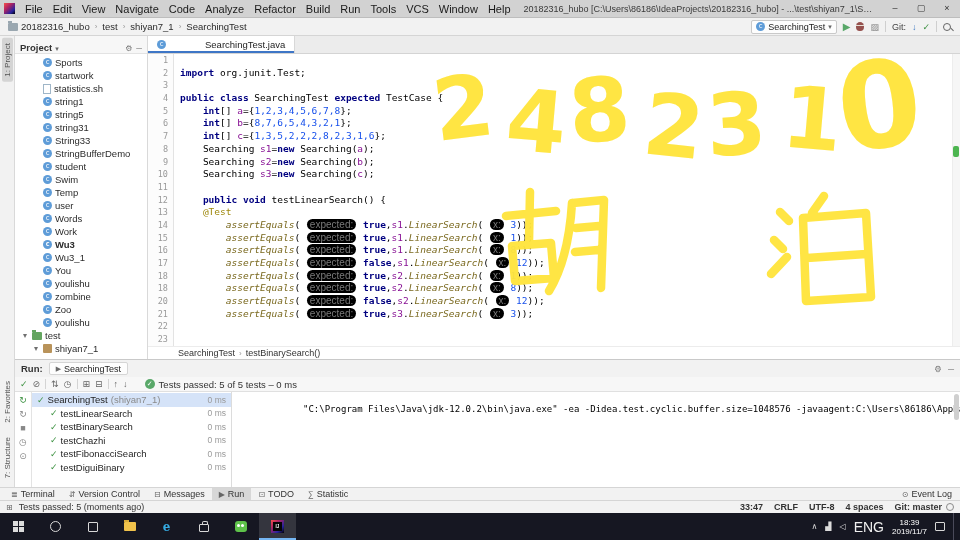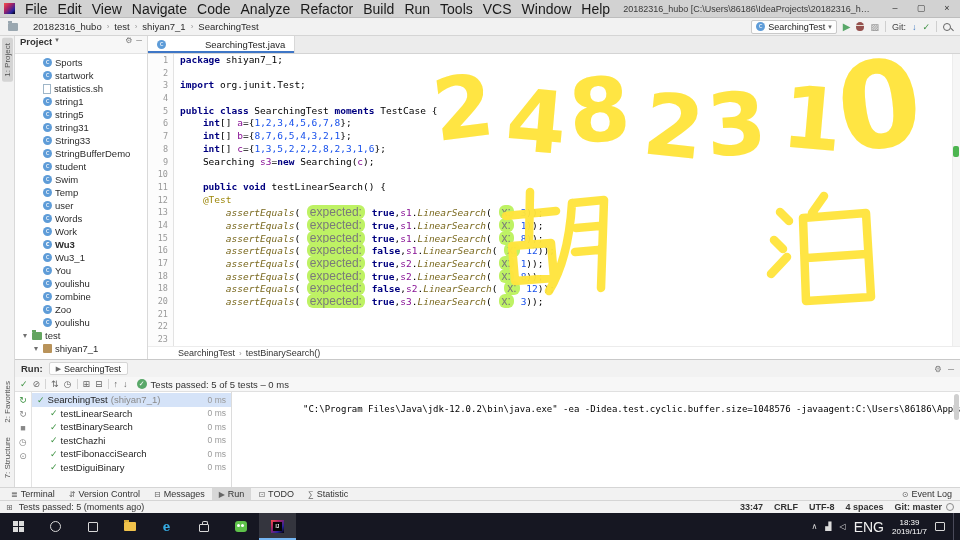--- a/index.html
+++ b/index.html
@@ -4,29 +4,29 @@
 <style>
   *{margin:0;padding:0;box-sizing:border-box;}
   html,body{width:960px;height:540px;overflow:hidden;}
   body{font-family:"Liberation Sans","DejaVu Sans",sans-serif;background:#fff;}
   #screen{position:relative;width:960px;height:540px;display:flex;flex-direction:column;color:#1e1e1e;}
 
   
   .titlebar{height:18px;flex:none;background:#d2d2d2;display:flex;align-items:center;border-bottom:1px solid #bdbdbd;}
   .app-icon{width:11px;height:11px;margin:0 5px 0 4px;flex:none;background:linear-gradient(135deg,#f5534a,#b5245f 35%,#27229e 75%,#000);}
   .menubar{display:flex;flex:none;}
-  .menu-item{font-size:14px;padding:2px 5px;color:#1a1a1a;cursor:default;}
+  .menu-item{font-size:11px;padding:2px 5px;color:#1a1a1a;cursor:default;}
   .title-text{flex:1;text-align:center;font-size:9px;color:#3a3a3a;white-space:nowrap;overflow:hidden;text-overflow:ellipsis;padding:0 8px;}
   .win-controls{display:flex;flex:none;height:100%;}
   .wc{width:26px;text-align:center;font-size:9px;line-height:17px;color:#333;}
 
   
   .navbar{height:18px;flex:none;background:#f2f2f2;border-bottom:1px solid #d5d5d5;display:flex;align-items:center;padding:0 6px;}
   .breadcrumb{display:flex;align-items:center;gap:3px;font-size:9.5px;}
-  .bc-item{display:flex;align-items:center;gap:15px;padding:0 2px;color:#2b2b2b;}
+  .bc-item{display:flex;align-items:center;gap:3px;padding:0 2px;color:#2b2b2b;}
   .bc-sep{color:#9a9a9a;font-size:8px;}
   .nav-right{margin-left:auto;display:flex;align-items:center;gap:6px;}
   .run-combo{display:flex;align-items:center;gap:3px;border:1px solid #c9c9c9;border-radius:2px;background:#fdfdfd;padding:0 4px;height:14px;font-size:9px;}
   .combo-caret{font-size:7px;color:#666;}
   .act{font-size:10px;line-height:14px;}
   .run-act{color:#59a869;}
   .bug{width:8px;height:9px;border-radius:50% 50% 45% 45%;background:#96524f;position:relative;}
   .bug::before{content:"";position:absolute;left:0;right:0;top:3px;height:1px;background:#e7e0d6;}
   .cov{color:#888;font-size:9px;}
   .vsep{width:1px;height:11px;background:#cfcfcf;}
@@ -40,21 +40,21 @@
   .middle{height:451px;flex:none;display:flex;}
   .stripe{width:15px;flex:none;background:#f2f2f2;border-right:1px solid #d9d9d9;position:relative;}
   .stripe-label{writing-mode:vertical-rl;transform:rotate(180deg);font-size:8px;color:#555;padding:5px 1px;margin:2px auto;display:block;white-space:nowrap;}
   .stripe-label.active{background:#d4d4d4;border-radius:2px;}
   .stripe-bottom{position:absolute;bottom:2px;left:0;width:100%;display:flex;flex-direction:column;align-items:center;}
   .mid-col{flex:1;display:flex;flex-direction:column;min-width:0;}
   .main-row{height:323px;flex:none;display:flex;min-width:0;}
 
   
   .project-pane{width:133px;flex:none;border-right:1px solid #d9d9d9;display:flex;flex-direction:column;background:#fff;}
-  .pane-header{height:18px;flex:none;background:#f7f7f7;border-bottom:1px solid #e3e3e3;display:flex;align-items:flex-start;gap:3px;padding:0 5px;font-size:9.5px;font-weight:bold;color:#333;}
+  .pane-header{height:18px;flex:none;background:#f7f7f7;border-bottom:1px solid #e3e3e3;display:flex;align-items:flex-end;gap:3px;padding:0 5px;font-size:9.5px;font-weight:bold;color:#333;}
   .pane-header .caret{font-size:7px;color:#666;font-weight:normal;}
   .ph-icons{margin-left:auto;display:flex;gap:4px;font-size:8px;color:#777;font-weight:normal;}
   .tree{flex:1;overflow:hidden;padding-top:2px;}
   .tree-row{height:13px;display:flex;align-items:center;gap:3px;font-size:9.5px;color:#2b2b2b;white-space:nowrap;}
   .tree-arrow{font-size:8px;color:#707070;width:8px;flex:none;text-align:center;}
 
   
   .mini-ico{flex:none;display:inline-block;}
   .ico-class{position:relative;width:9px;height:9px;border-radius:50%;background:#5e9cd8;}
   .ico-class::after{content:"c";position:absolute;inset:0;color:#fff;font-size:7px;line-height:9px;text-align:center;font-family:"DejaVu Sans Mono",monospace;}
@@ -75,37 +75,37 @@
   .gutter{width:26px;flex:none;text-align:right;padding-right:5px;color:#999;font-family:"DejaVu Sans Mono","Liberation Mono",monospace;font-size:8.5px;border-right:1px solid #e3e3e3;background:#fcfcfc;}
   .ln{height:12.7px;line-height:12.7px;}
   .code{flex:1;padding-left:6px;font-family:"DejaVu Sans Mono","Liberation Mono",monospace;font-size:9.5px;overflow:hidden;}
   .code-line{height:12.7px;line-height:12.7px;white-space:pre;}
   .tok-p{color:#000;}
   .tok-kw{color:#000080;font-weight:bold;}
   .tok-num{color:#1750eb;}
   .tok-fld{color:#871094;}
   .tok-ann{color:#9e880d;}
   .tok-mi{color:#7a691f;font-style:italic;}
-  .tok-hint{font-family:"Liberation Sans","DejaVu Sans",sans-serif;font-size:12px;background:#bef264;color:#7a7a7a;border-radius:6px;padding:0 3px;margin:0 1px;}
+  .tok-hint{font-family:"Liberation Sans","DejaVu Sans",sans-serif;font-size:10px;background:#000000;color:#7a7a7a;border-radius:6px;padding:0 3px;margin:0 1px;}
   .ed-scroll{width:8px;flex:none;background:#f6f6f6;border-left:1px solid #ededed;position:relative;}
   .green-mark{position:absolute;right:1px;top:92px;width:6px;height:11px;background:#4db550;border-radius:2px;}
   .ed-crumbs{height:13px;flex:none;background:#fff;border-top:1px solid #ececec;display:flex;align-items:center;gap:4px;padding-left:30px;font-size:9px;color:#444;}
   .ecrumb{color:#333;}
 
   
   .run-panel{height:128px;flex:none;border-top:1px solid #c9c9c9;display:flex;flex-direction:column;background:#fff;min-width:0;}
   .run-header{height:17px;flex:none;background:#f2f2f2;display:flex;align-items:center;gap:6px;padding:0 6px;font-size:9.5px;}
   .run-label{color:#333;font-weight:bold;}
   .run-tab{display:flex;align-items:center;gap:3px;background:#fdfdfd;border:1px solid #d5d5d5;border-radius:2px;padding:0 6px;height:13px;font-size:9px;}
   .run-header-icons{margin-left:auto;display:flex;gap:6px;font-size:8.5px;color:#777;}
   .run-toolbar{height:15px;flex:none;background:#f7f7f7;border-bottom:1px solid #e0e0e0;display:flex;align-items:center;padding:0 5px;gap:5px;}
   .rt-icons{display:flex;align-items:center;gap:5px;}
   .rt-ico{font-size:9px;color:#666;line-height:14px;}
   .rt-sep{width:1px;height:10px;background:#d4d4d4;display:inline-block;}
-  .summary-wrap{display:flex;align-items:flex-start;gap:4px;font-size:9.5px;color:#333;margin-left:4px;}
+  .summary-wrap{display:flex;align-items:flex-start;gap:4px;font-size:9.5px;color:#333;margin-left:12px;}
   .sum-ico{width:10px;height:10px;border-radius:50%;background:#59a869;color:#fff;font-size:7px;line-height:10px;text-align:center;flex:none;}
   .run-body{flex:1;display:flex;min-height:0;}
   .run-vtools{width:17px;flex:none;border-right:1px solid #e3e3e3;display:flex;flex-direction:column;align-items:center;padding-top:3px;gap:4px;}
   .rv-ico{font-size:9px;color:#888;line-height:10px;}
   .test-tree{width:200px;flex:none;border-right:1px solid #dcdcdc;padding-top:1px;font-size:9.5px;overflow:hidden;}
   .tt-row{height:13.5px;display:flex;align-items:center;gap:3px;padding:0 5px;white-space:nowrap;}
   .tt-row.selected{background:#d5e3f8;}
   .tt-row.child{padding-left:18px;}
   .tt-check{color:#3c9141;font-size:9px;flex:none;}
   .tt-name{color:#1e1e1e;}
@@ -372,28 +372,29 @@
                 <div class="ln">16</div>
                 <div class="ln">17</div>
                 <div class="ln">18</div>
                 <div class="ln">18</div>
                 <div class="ln">20</div>
                 <div class="ln">21</div>
                 <div class="ln">22</div>
                 <div class="ln">23</div>
               </div>
             <div class="code">
-                <div class="code-line"><span class="tok-kw">package </span><span class="tok-p">shiyan7_1;</span></div>
                 <div class="code-line"></div>
                 <div class="code-line"><span class="tok-kw">import </span><span class="tok-p">org.junit.Test;</span></div>
                 <div class="code-line"></div>
-                <div class="code-line"><span class="tok-kw">public class </span><span class="tok-p">SearchingTest </span><span class="tok-kw">moments </span><span class="tok-p">TestCase {</span></div>
+                <div class="code-line"><span class="tok-kw">public class </span><span class="tok-p">SearchingTest </span><span class="tok-kw">expected </span><span class="tok-p">TestCase {</span></div>
                 <div class="code-line"><span class="tok-p">    </span><span class="tok-kw">int</span><span class="tok-p">[] </span><span class="tok-fld">a</span><span class="tok-p">={</span><span class="tok-num">1,2,3,4,5,6,7,8</span><span class="tok-p">};</span></div>
                 <div class="code-line"><span class="tok-p">    </span><span class="tok-kw">int</span><span class="tok-p">[] </span><span class="tok-fld">b</span><span class="tok-p">={</span><span class="tok-num">8,7,6,5,4,3,2,1</span><span class="tok-p">};</span></div>
                 <div class="code-line"><span class="tok-p">    </span><span class="tok-kw">int</span><span class="tok-p">[] </span><span class="tok-fld">c</span><span class="tok-p">={</span><span class="tok-num">1,3,5,2,2,2,8,2,3,1,6</span><span class="tok-p">};</span></div>
+                <div class="code-line"><span class="tok-p">    Searching </span><span class="tok-fld">s1</span><span class="tok-p">=</span><span class="tok-kw">new </span><span class="tok-p">Searching(</span><span class="tok-fld">a</span><span class="tok-p">);</span></div>
+                <div class="code-line"><span class="tok-p">    Searching </span><span class="tok-fld">s2</span><span class="tok-p">=</span><span class="tok-kw">new </span><span class="tok-p">Searching(</span><span class="tok-fld">b</span><span class="tok-p">);</span></div>
                 <div class="code-line"><span class="tok-p">    Searching </span><span class="tok-fld">s3</span><span class="tok-p">=</span><span class="tok-kw">new </span><span class="tok-p">Searching(</span><span class="tok-fld">c</span><span class="tok-p">);</span></div>
                 <div class="code-line"></div>
                 <div class="code-line"><span class="tok-p">    </span><span class="tok-kw">public void </span><span class="tok-p">testLinearSearch() {</span></div>
                 <div class="code-line"><span class="tok-p">    </span><span class="tok-ann">@Test</span></div>
                 <div class="code-line"><span class="tok-p">        </span><span class="tok-mi">assertEquals</span><span class="tok-p">( </span><span class="tok-hint">expected:</span><span class="tok-p"> </span><span class="tok-kw">true</span><span class="tok-p">,</span><span class="tok-fld">s1</span><span class="tok-p">.</span><span class="tok-mi">LinearSearch</span><span class="tok-p">( </span><span class="tok-hint">x:</span><span class="tok-p"> </span><span class="tok-num">3</span><span class="tok-p">));</span></div>
                 <div class="code-line"><span class="tok-p">        </span><span class="tok-mi">assertEquals</span><span class="tok-p">( </span><span class="tok-hint">expected:</span><span class="tok-p"> </span><span class="tok-kw">true</span><span class="tok-p">,</span><span class="tok-fld">s1</span><span class="tok-p">.</span><span class="tok-mi">LinearSearch</span><span class="tok-p">( </span><span class="tok-hint">x:</span><span class="tok-p"> </span><span class="tok-num">1</span><span class="tok-p">));</span></div>
                 <div class="code-line"><span class="tok-p">        </span><span class="tok-mi">assertEquals</span><span class="tok-p">( </span><span class="tok-hint">expected:</span><span class="tok-p"> </span><span class="tok-kw">true</span><span class="tok-p">,</span><span class="tok-fld">s1</span><span class="tok-p">.</span><span class="tok-mi">LinearSearch</span><span class="tok-p">( </span><span class="tok-hint">x:</span><span class="tok-p"> </span><span class="tok-num">8</span><span class="tok-p">));</span></div>
                 <div class="code-line"><span class="tok-p">        </span><span class="tok-mi">assertEquals</span><span class="tok-p">( </span><span class="tok-hint">expected:</span><span class="tok-p"> </span><span class="tok-kw">false</span><span class="tok-p">,</span><span class="tok-fld">s1</span><span class="tok-p">.</span><span class="tok-mi">LinearSearch</span><span class="tok-p">( </span><span class="tok-hint">x:</span><span class="tok-p"> </span><span class="tok-num">12</span><span class="tok-p">));</span></div>
                 <div class="code-line"><span class="tok-p">        </span><span class="tok-mi">assertEquals</span><span class="tok-p">( </span><span class="tok-hint">expected:</span><span class="tok-p"> </span><span class="tok-kw">true</span><span class="tok-p">,</span><span class="tok-fld">s2</span><span class="tok-p">.</span><span class="tok-mi">LinearSearch</span><span class="tok-p">( </span><span class="tok-hint">x:</span><span class="tok-p"> </span><span class="tok-num">1</span><span class="tok-p">));</span></div>
                 <div class="code-line"><span class="tok-p">        </span><span class="tok-mi">assertEquals</span><span class="tok-p">( </span><span class="tok-hint">expected:</span><span class="tok-p"> </span><span class="tok-kw">true</span><span class="tok-p">,</span><span class="tok-fld">s2</span><span class="tok-p">.</span><span class="tok-mi">LinearSearch</span><span class="tok-p">( </span><span class="tok-hint">x:</span><span class="tok-p"> </span><span class="tok-num">8</span><span class="tok-p">));</span></div>

